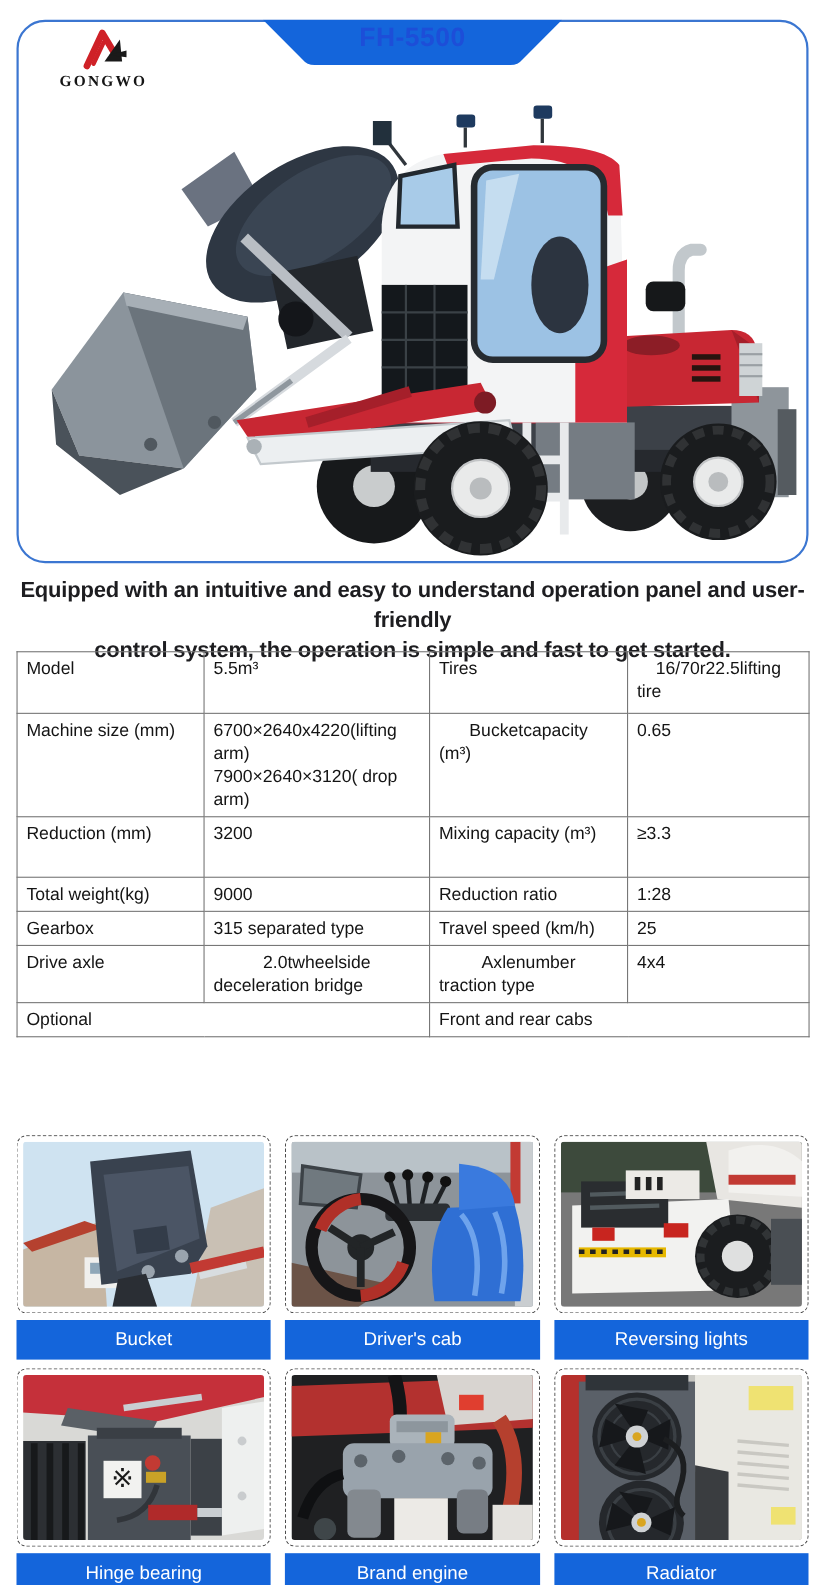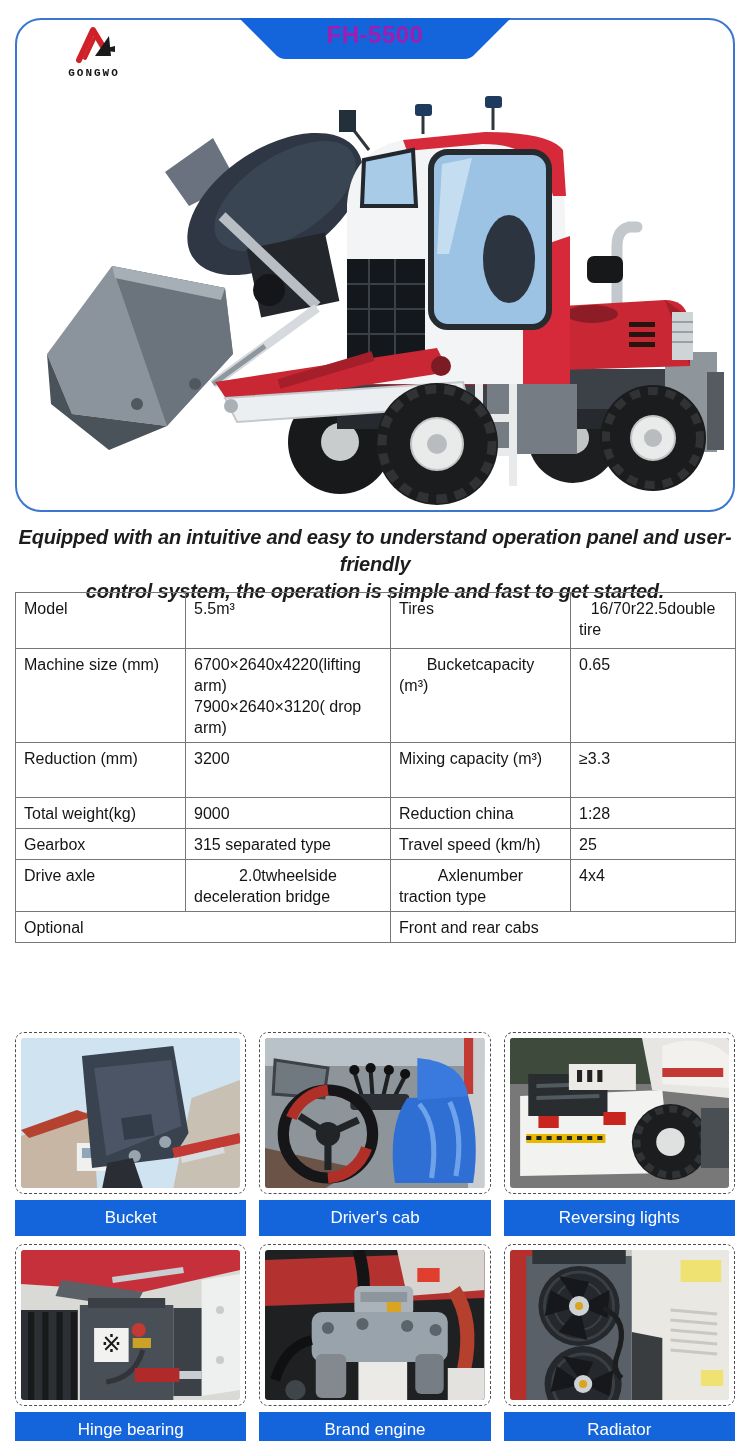--- a/index.html
+++ b/index.html
@@ -20,38 +20,38 @@
     position:absolute;left:15px;top:18px;width:720px;height:494px;
     border:2px solid var(--border-blue);border-radius:26px;background:#fff;
   }
   .banner{
     position:absolute;left:50%;top:-2px;transform:translateX(-50%);
     width:272px;height:41px;
   }
   .banner svg{display:block;width:100%;height:100%;}
   .banner-label{
     position:absolute;left:0;top:3px;width:100%;text-align:center;
-    color:#a21caf;font-size:24px;font-weight:bold;letter-spacing:.5px;
+    color:#1d4ed8;font-size:24px;font-weight:bold;letter-spacing:.5px;
   }
   .logo{
     position:absolute;left:22px;top:4px;width:110px;text-align:center;background:transparent;
   }
   .logo svg{display:block;margin:0 auto;}
   .logo-text{
-    font-family:Liberation Mono, monospace;
-    font-weight:bold;font-size:11px;letter-spacing:2px;color:#151515;margin-top:1px;
+    font-family:Liberation Serif, serif;
+    font-weight:bold;font-size:14px;letter-spacing:2px;color:#151515;margin-top:1px;
   }
   .hero-art{position:absolute;left:0;top:34px;width:720px;height:452px;}
   .hero-art svg{display:block;width:100%;height:100%;}
   
   .tagline{
     position:absolute;left:15px;top:524px;width:720px;text-align:center;
     font-weight:bold;font-size:20px;line-height:27px;letter-spacing:-.2px;color:#1d1d20;
   }
-  .tagline span{display:block;font-style:italic;}
+  .tagline span{display:block;}
   
   table.spec{
     position:absolute;left:15px;top:592px;width:720px;
     border-collapse:collapse;table-layout:fixed;
     font-size:16px;line-height:21px;color:#141414;
   }
   table.spec td{
     border:1px solid var(--tbl);vertical-align:top;padding:5px 8px 4px 8px;
     overflow:hidden;
   }
@@ -211,21 +211,21 @@
 <table class="spec">
   <tbody>
       <tr class="tall">
     <td class="c1">Model</td>
     <td class="c2">5.5m³</td>
     <td class="c3">Tires</td>
     <td class="c4">
       <div class="spread">
         <span>16/70</span>
         <span>r22.5</span>
-        <span>double</span>
+        <span>lifting</span>
       </div>
       <div>tire</div>
     </td>
   </tr>
   <tr>
     <td>Machine size (mm)</td>
     <td class="preline">6700×2640x4220(lifting arm)
 7900×2640×3120( drop arm)</td>
     <td>
       <div class="spread">
@@ -238,21 +238,21 @@
   </tr>
   <tr class="tall2">
     <td>Reduction (mm)</td>
     <td>3200</td>
     <td>Mixing capacity (m³)</td>
     <td>≥3.3</td>
   </tr>
   <tr>
     <td>Total weight(kg)</td>
     <td>9000</td>
-    <td>Reduction china</td>
+    <td>Reduction ratio</td>
     <td>1:28</td>
   </tr>
   <tr>
     <td>Gearbox</td>
     <td>315 separated type</td>
     <td>Travel speed (km/h)</td>
     <td>25</td>
   </tr>
   <tr>
     <td>Drive axle</td>

